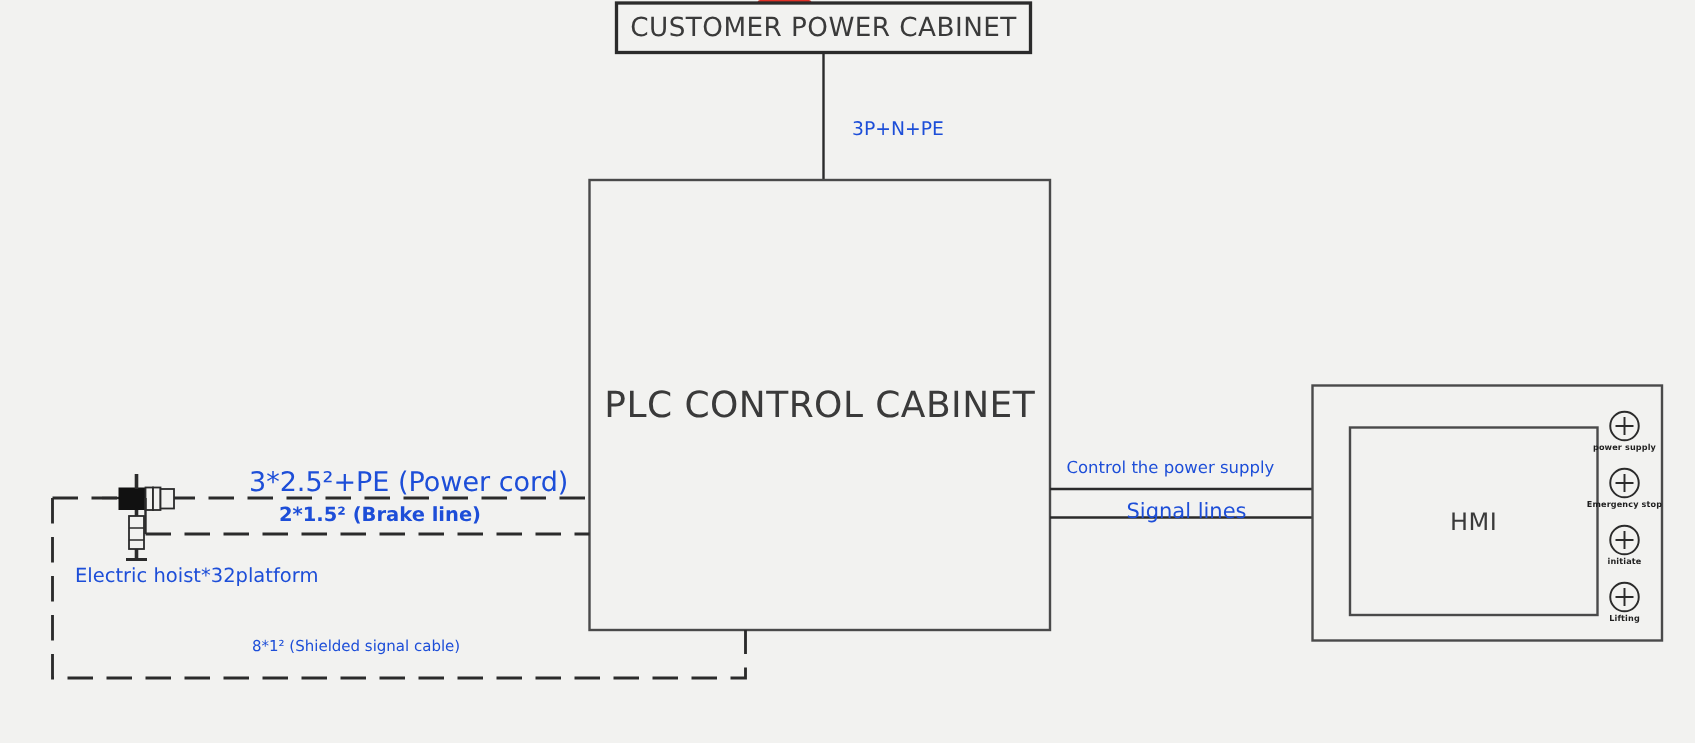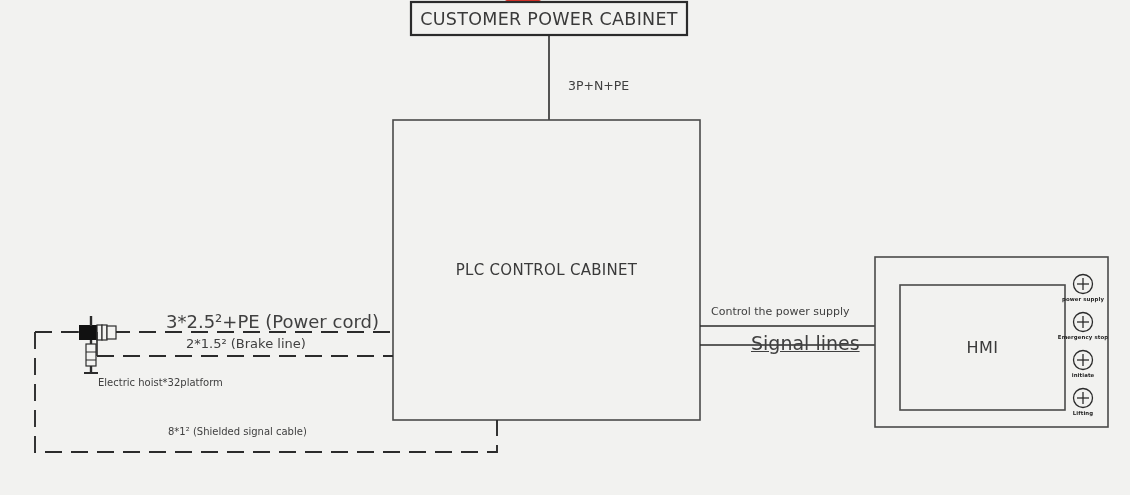--- a/index.html
+++ b/index.html
@@ -22,21 +22,21 @@
   svg.layer {
     position: absolute;
     top: 0;
     left: 0;
     width: 1130px;
     height: 495px;
   }
   .lbl {
     position: absolute;
     white-space: nowrap;
-    color: #404040;
+    color: #1d4ed8;
     line-height: 1;
   }
   .box-title {
     position: absolute;
     display: flex;
     align-items: center;
     justify-content: center;
     white-space: nowrap;
     color: #3a3a3a;
   }
@@ -48,40 +48,40 @@
     height: 33px;
     font-size: 17.5px;
     letter-spacing: .3px;
   }
   
   #plc-control-cabinet {
     left: 393px;
     top: 120px;
     width: 307px;
     height: 300px;
-    font-size: 15px;
+    font-size: 24px;
     letter-spacing: .3px;
   }
   
   #hmi-screen-label {
     left: 900px;
     top: 285px;
     width: 165px;
     height: 125px;
     font-size: 16px;
     letter-spacing: .4px;
   }
   
   #label-3pnpe      { left: 568px; top: 80px;  font-size: 12.5px; }
   #label-power-cord { left: 166px; top: 313px; font-size: 18px; }
-  #label-brake-line { left: 186px; top: 337px; font-size: 13px; }
+  #label-brake-line { left: 186px; top: 337px; font-size: 13px; font-weight: bold; }
   #label-shielded   { left: 168px; top: 427px; font-size: 10px; }
-  #label-hoist      { left: 50px;  top: 378px; font-size: 10px; margin-left: 48px; }
+  #label-hoist      { left: 50px;  top: 378px; font-size: 13px; }
   #label-ctrl-power { left: 711px; top: 306px; font-size: 11px; }
-  #label-signal     { left: 751px; top: 334px; font-size: 19px; text-decoration: underline; }
+  #label-signal     { left: 751px; top: 334px; font-size: 14px; }
   
   .btn-cap {
     position: absolute;
     white-space: nowrap;
     font-size: 5.4px;
     font-weight: bold;
     color: #1f1f1f;
     text-align: center;
     transform: translateX(-50%);
     letter-spacing: .1px;

